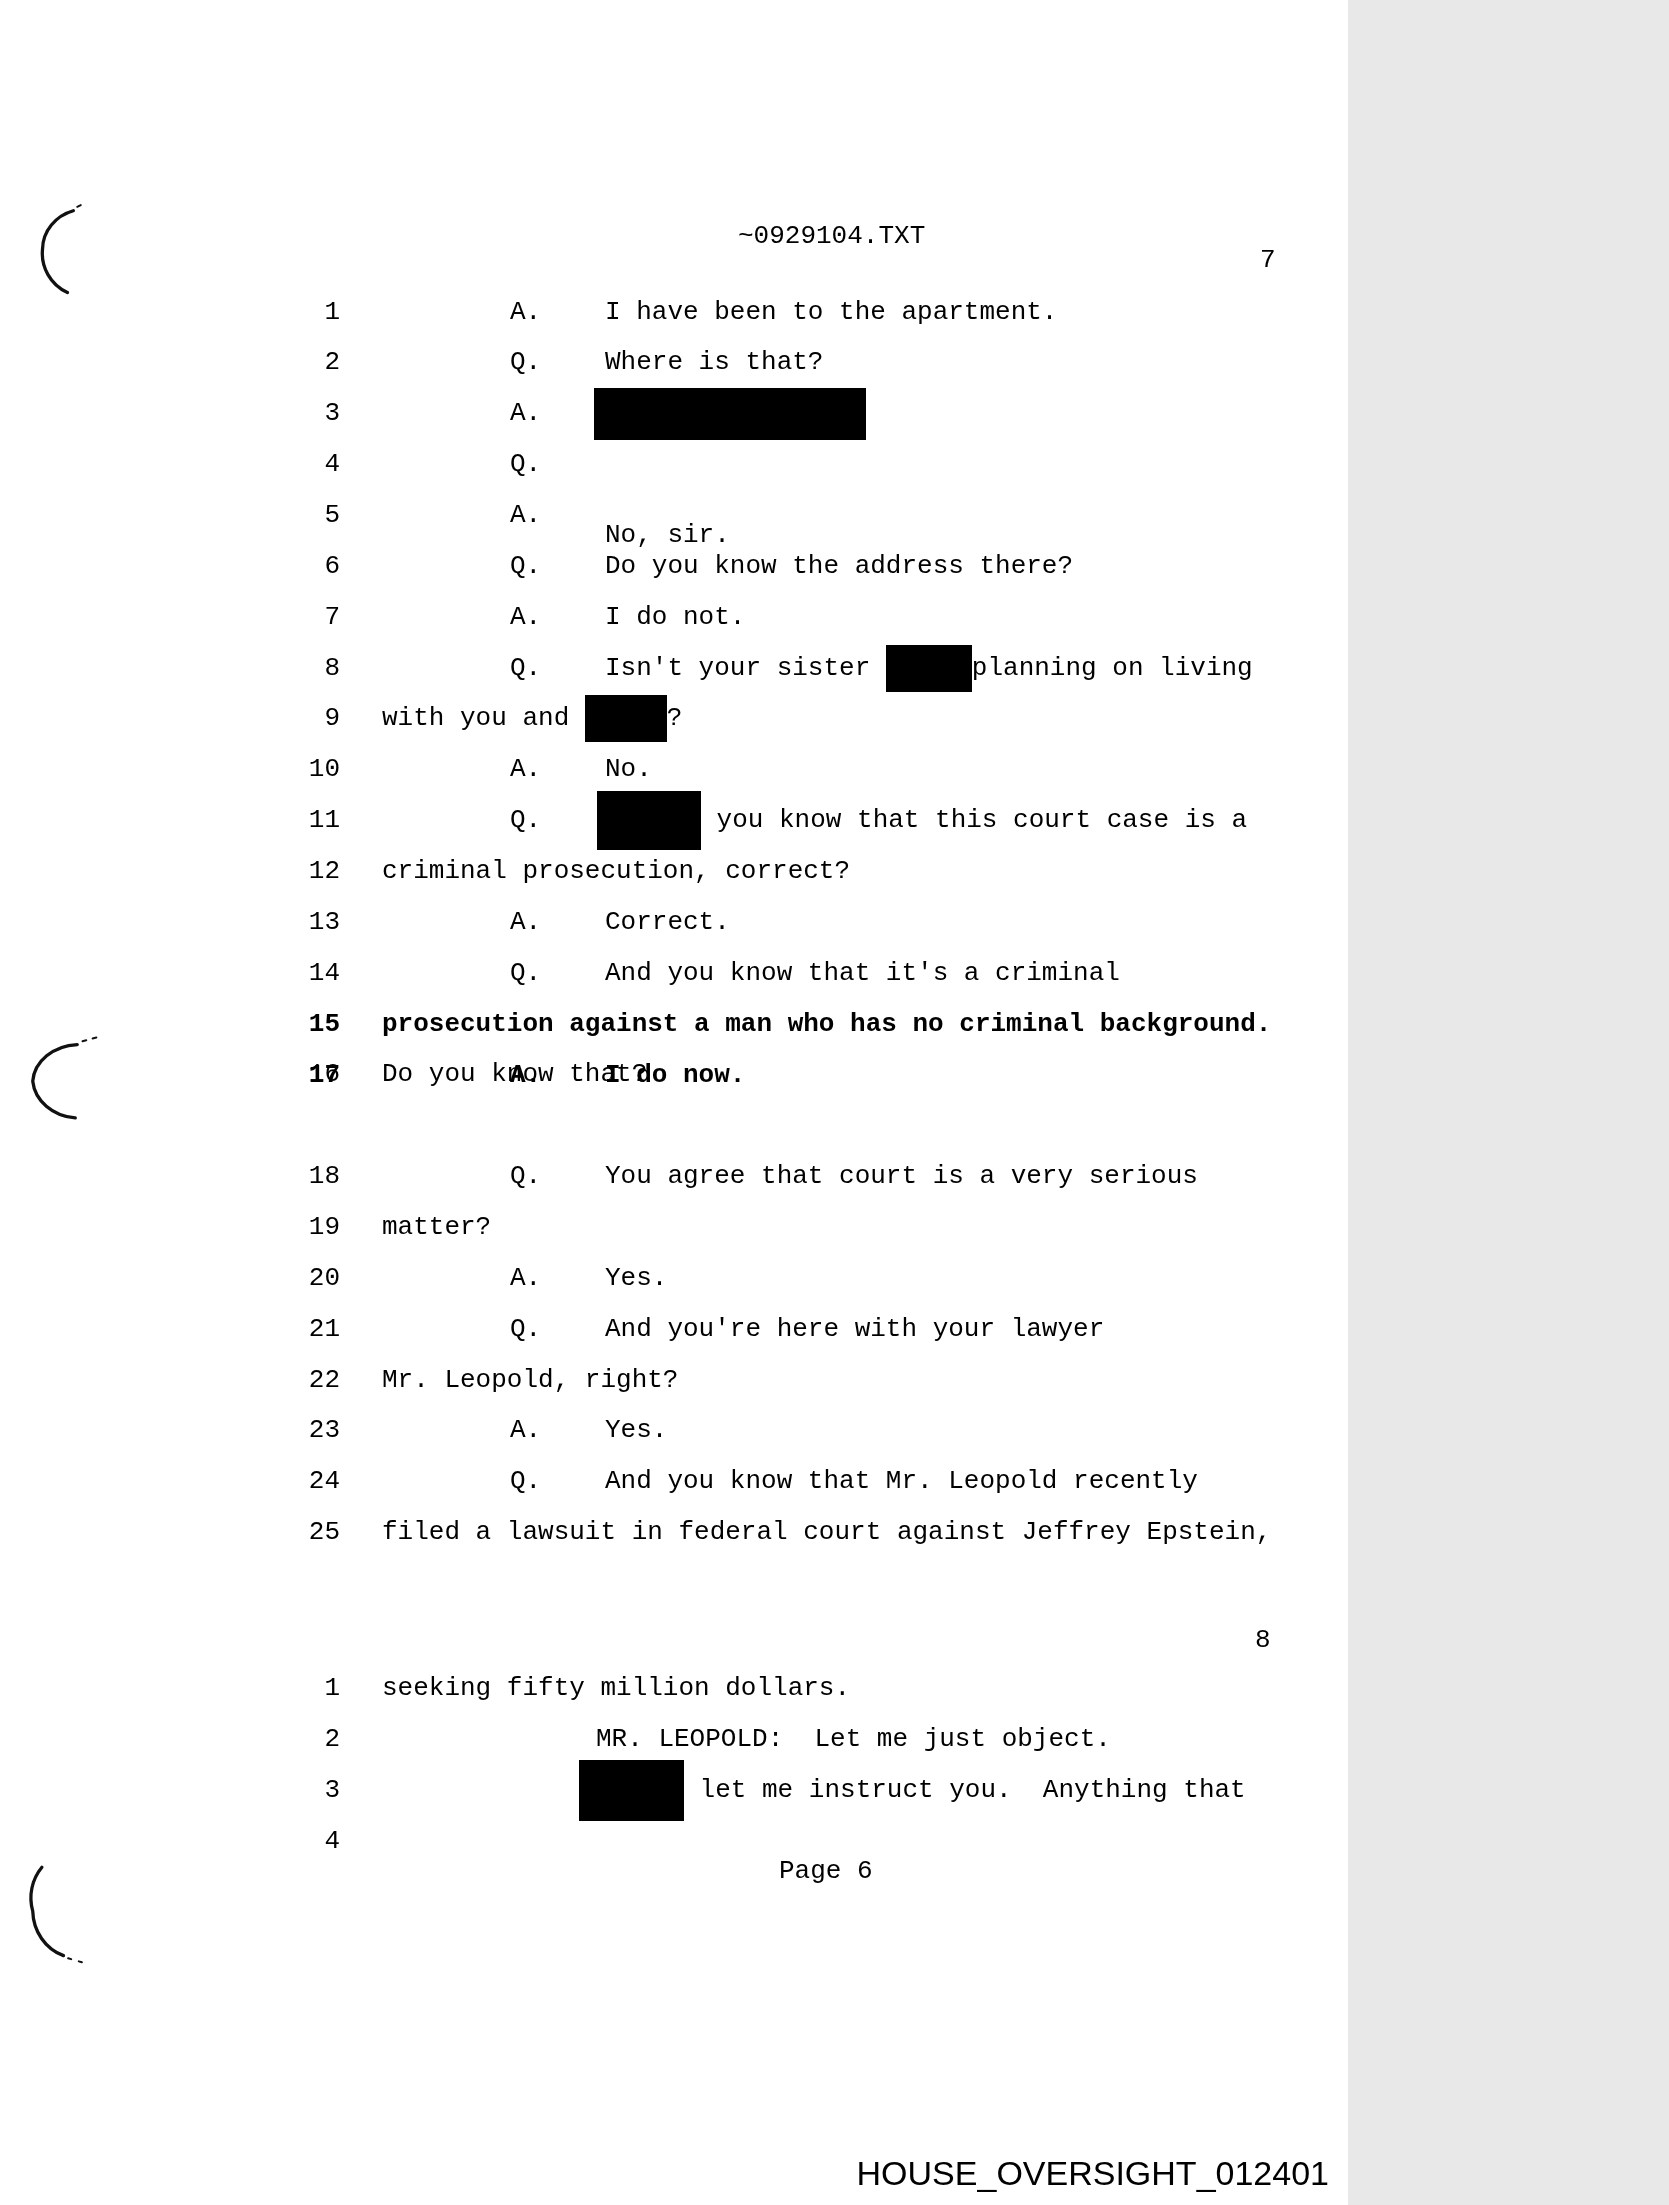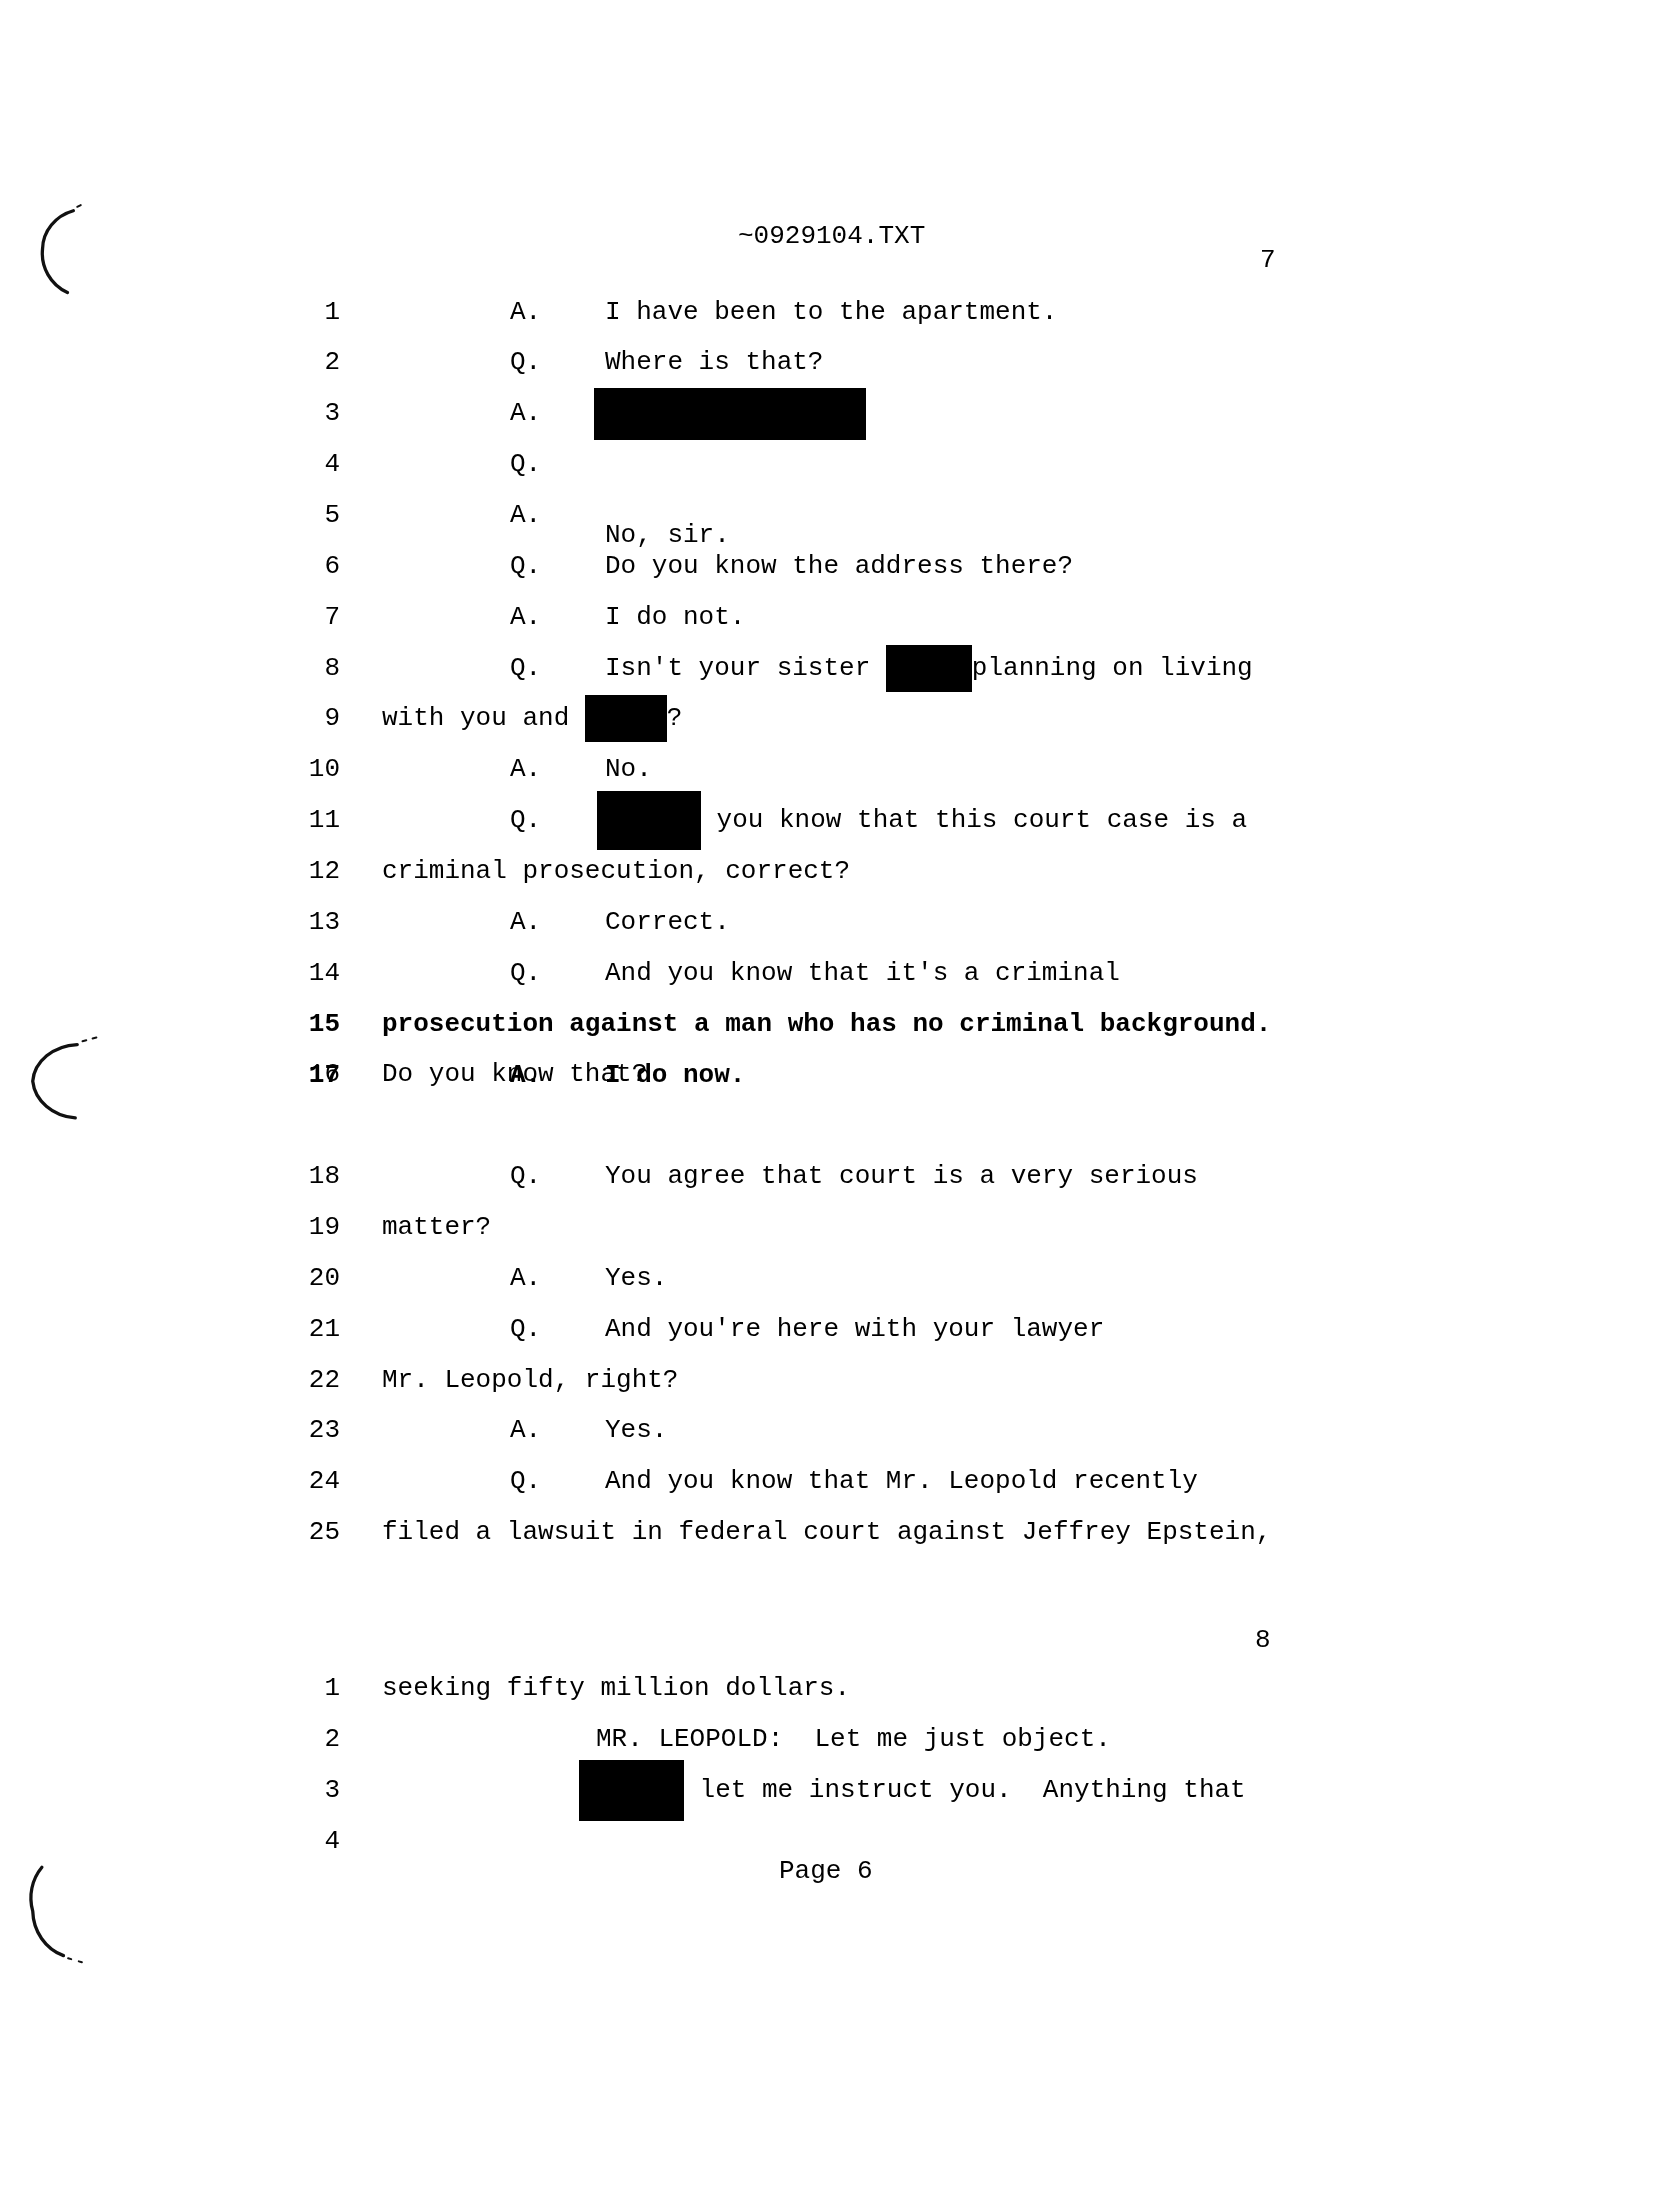--- a/index.html
+++ b/index.html
@@ -1,18 +1,18 @@
 <!DOCTYPE html>
 <html style="font-size:10.5px"><head>
 <meta charset="utf-8">
 <style>
   html,body{margin:0;padding:0;background:#e8e8e8;}
   .page{
     position:relative;
-    width:1669px;height:2205px;
+    width:1348px;height:2205px;
     background:#ffffff;
     font-family:"Liberation Mono","DejaVu Sans Mono",monospace;
     color:#000;
     overflow:hidden;
   }
   .abs{position:absolute;}
   .mono{
     font-family:"Liberation Mono","DejaVu Sans Mono",monospace;
     font-size:26px;line-height:31px;white-space:pre;color:#000;
   }
@@ -81,15 +81,16 @@
       <div class="t-line mono" style="top: 1466px;"><span class="t-num">24</span><span class="t-qa">Q.</span><span class="t-content" style="left: 605px;"><span>And you know that Mr. Leopold recently</span></span></div>
       <div class="t-line mono" style="top: 1517px;"><span class="t-num">25</span><span class="t-content" style="left: 382px;"><span>filed a lawsuit in federal court against Jeffrey Epstein,</span></span></div>
       <div class="t-line mono" style="top: 1673px;"><span class="t-num">1</span><span class="t-content" style="left: 382px;"><span>seeking fifty million dollars.</span></span></div>
       <div class="t-line mono" style="top: 1724px;"><span class="t-num">2</span><span class="t-content" style="left: 596px;"><span>MR. LEOPOLD:  Let me just object.</span></span></div>
       <div class="t-line mono" style="top: 1775px;"><span class="t-num">3</span><span class="t-content" style="left: 579px;"><span class="redaction" style="width: 105px; height: 61px; background: rgb(0, 0, 0);"></span><span> let me instruct you.  Anything that</span></span></div>
       <div class="t-line mono" style="top: 1826px;"><span class="t-num">4</span></div>
     </div>
 
   <div id="footer-page-label" class="abs mono">Page 6</div>
 
+  <div id="bates-number" class="abs">HOUSE_OVERSIGHT_012401</div>
 
 </div>
 
 
 </body></html>

